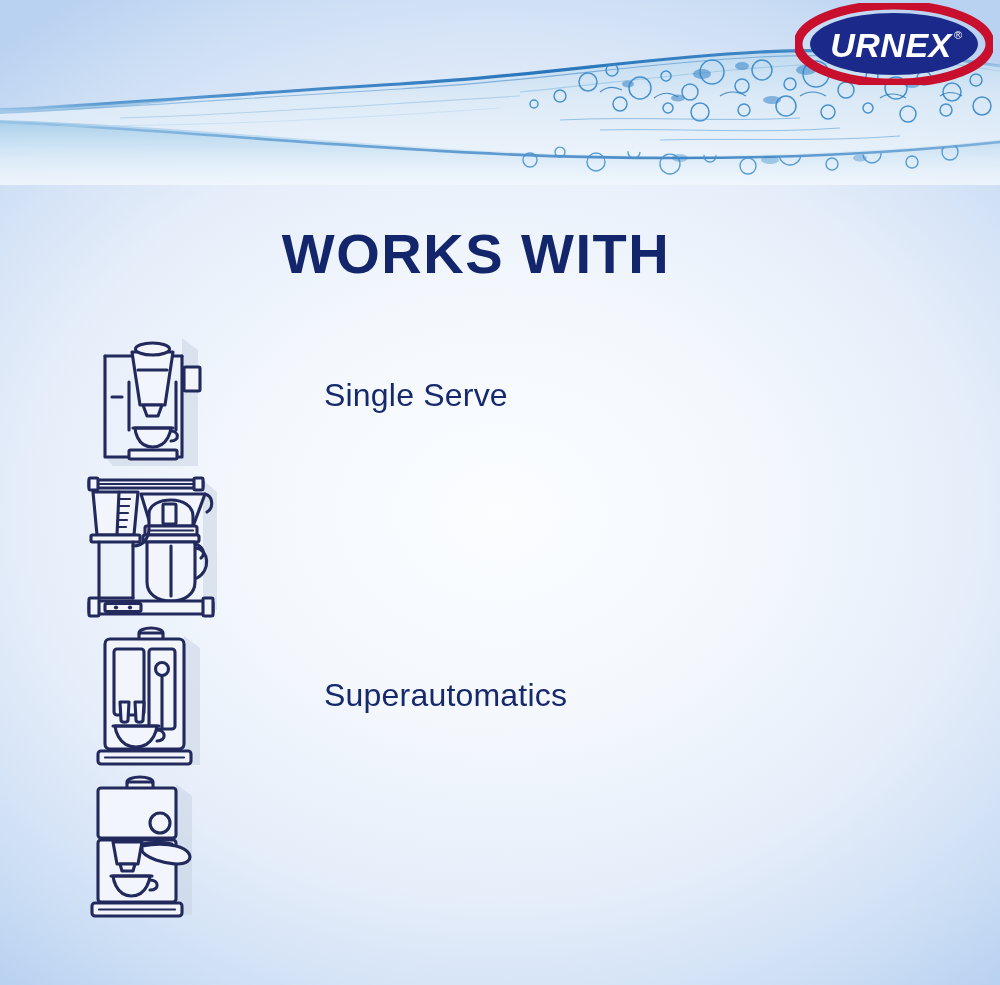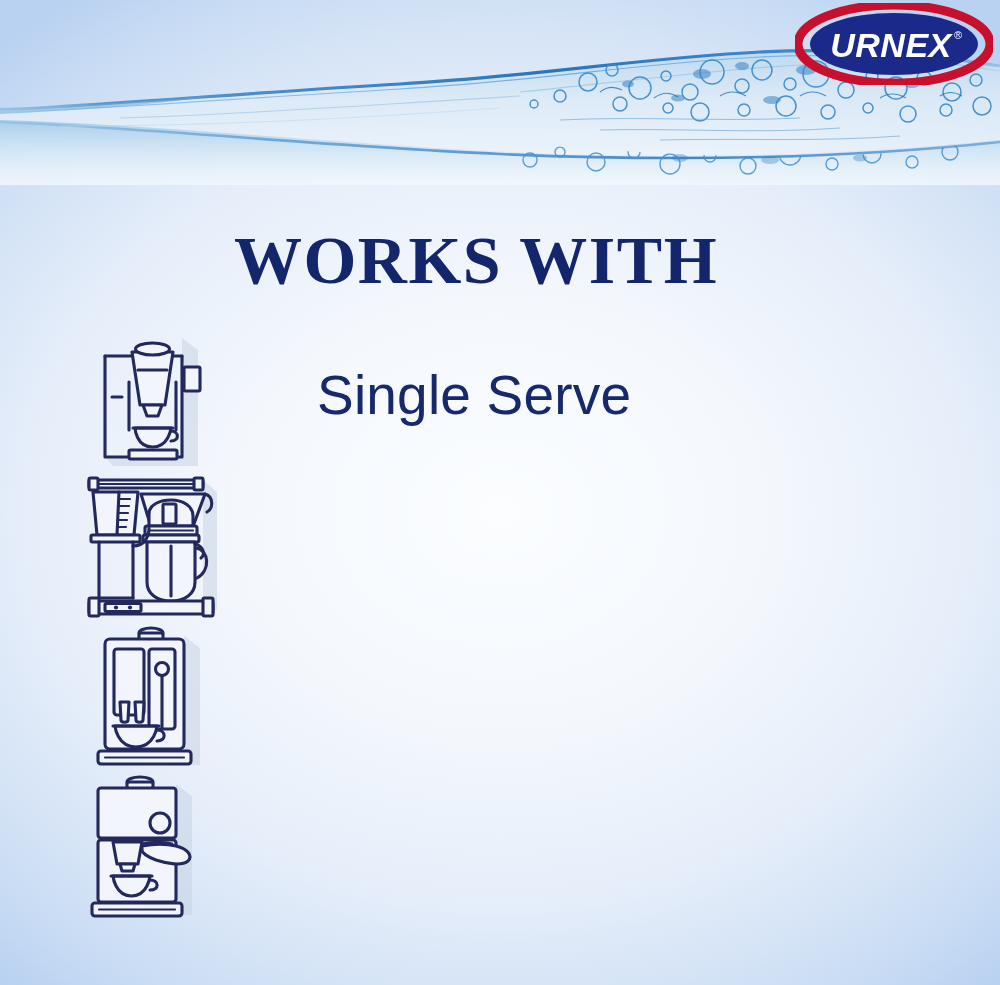--- a/index.html
+++ b/index.html
@@ -29,23 +29,23 @@
   #logo{
     position:absolute; top:3px; left:795px;
     width:198px; height:102px;
   }
   #logo svg{ display:block; }
 
   
   #headline{
     position:absolute; top:226px; left:0; width:952px;
     text-align:center;
-    font-family:Liberation Serif, serif;
+    font-family:Liberation Sans, sans-serif;
     font-weight:bold;
-    font-size:68px;
+    font-size:56px;
     letter-spacing:1.5px;
     color:#13266b;
     line-height:1;
     white-space:nowrap;
   }
 
   
   #rows{
     position:absolute; top:320px; left:0; width:1000px;
   }
@@ -61,26 +61,26 @@
     height:150px;
     position:relative;
     display:flex;
     align-items:center;
     justify-content:center;
   }
   .icon-cell svg{ display:block; overflow:visible; }
   .row-label{
     font-family:"Liberation Sans", sans-serif;
     font-weight:normal;
-    font-size:55px;
+    font-size:32px;
     color:#16296d;
     letter-spacing:0.2px;
     white-space:nowrap;
     line-height:1;
-    margin-left:17px;
+    margin-left:24px;
   }
   .shadow-poly{ fill:#c9d3e2; opacity:.55; }
   .mach{ fill:none; stroke:#22295c; stroke-width:3.1; stroke-linejoin:round; stroke-linecap:round; }
   .mach-fill{ fill:#f2f6fc; stroke:#22295c; stroke-width:3.1; stroke-linejoin:round; stroke-linecap:round; }
   .mach-dot{ fill:#22295c; stroke:none; }
   .mach-thin{ fill:none; stroke:#22295c; stroke-width:2.2; stroke-linecap:round; }
 </style>
 </head>
 <body>
 
@@ -344,20 +344,21 @@
           <line class="mach" x1="77" y1="56" x2="77" y2="108"></line>
 
           <path class="mach-fill" d="M30,106 L72,106 C72,106 70,127 51,127 C32,127 30,106 30,106 Z"></path>
           <path class="mach" d="M72,110 C81,110 82,121 72,121"></path>
           <line class="mach" x1="28" y1="106" x2="74" y2="106"></line>
 
           <rect class="mach-fill" x="13" y="131" width="93" height="13" rx="3"></rect>
           <line class="mach-thin" x1="20" y1="137.5" x2="99" y2="137.5"></line>
         </svg>
       </div>
+      <div class="row-label">Superautomatics</div>
     </div>
 
     <div class="row">
       <div class="icon-cell">
         <svg width="140" height="150" viewBox="0 0 140 150">
 
           <polygon class="shadow-poly" points="96,14 112,26 112,145 28,145 20,136 96,136"></polygon>
 
           <ellipse class="mach-fill" cx="60" cy="12" rx="13" ry="5"></ellipse>
           <rect class="mach-fill" x="47" y="12" width="26" height="7" rx="2"></rect>

